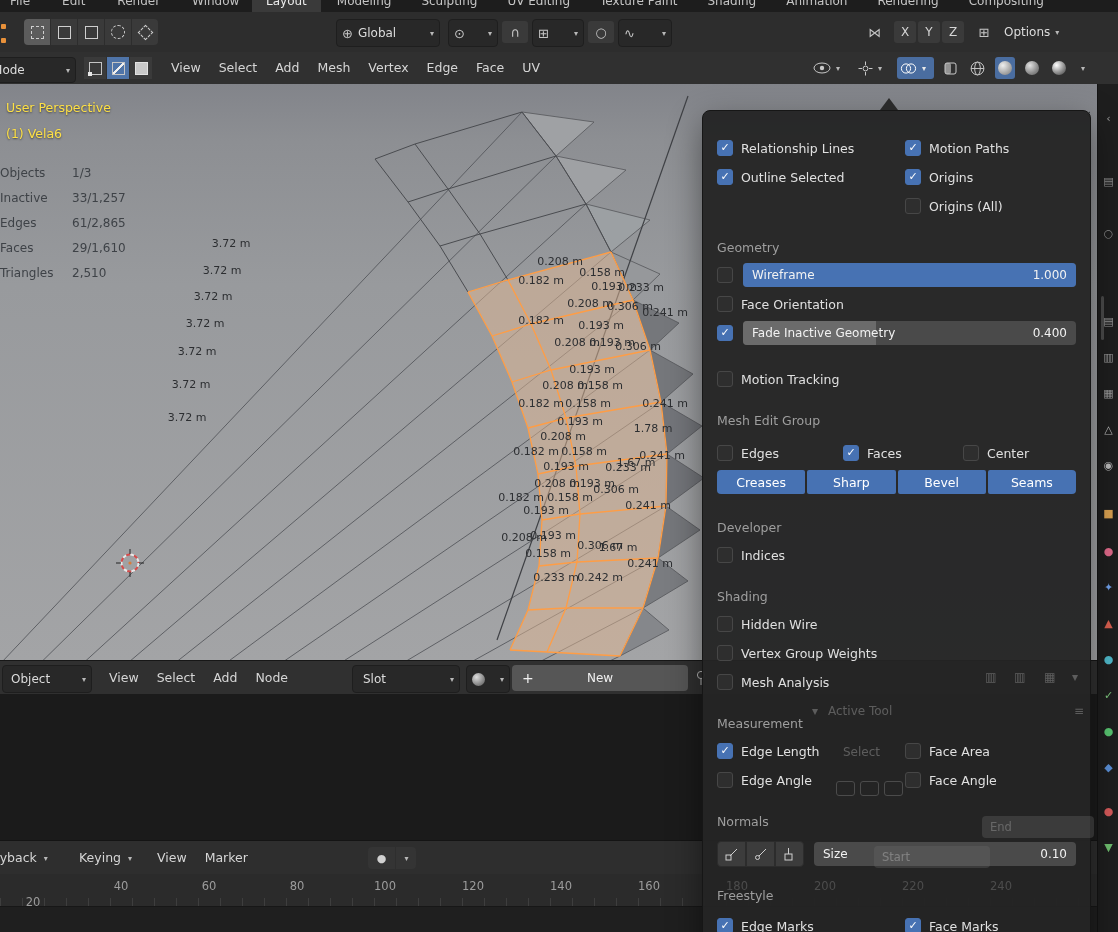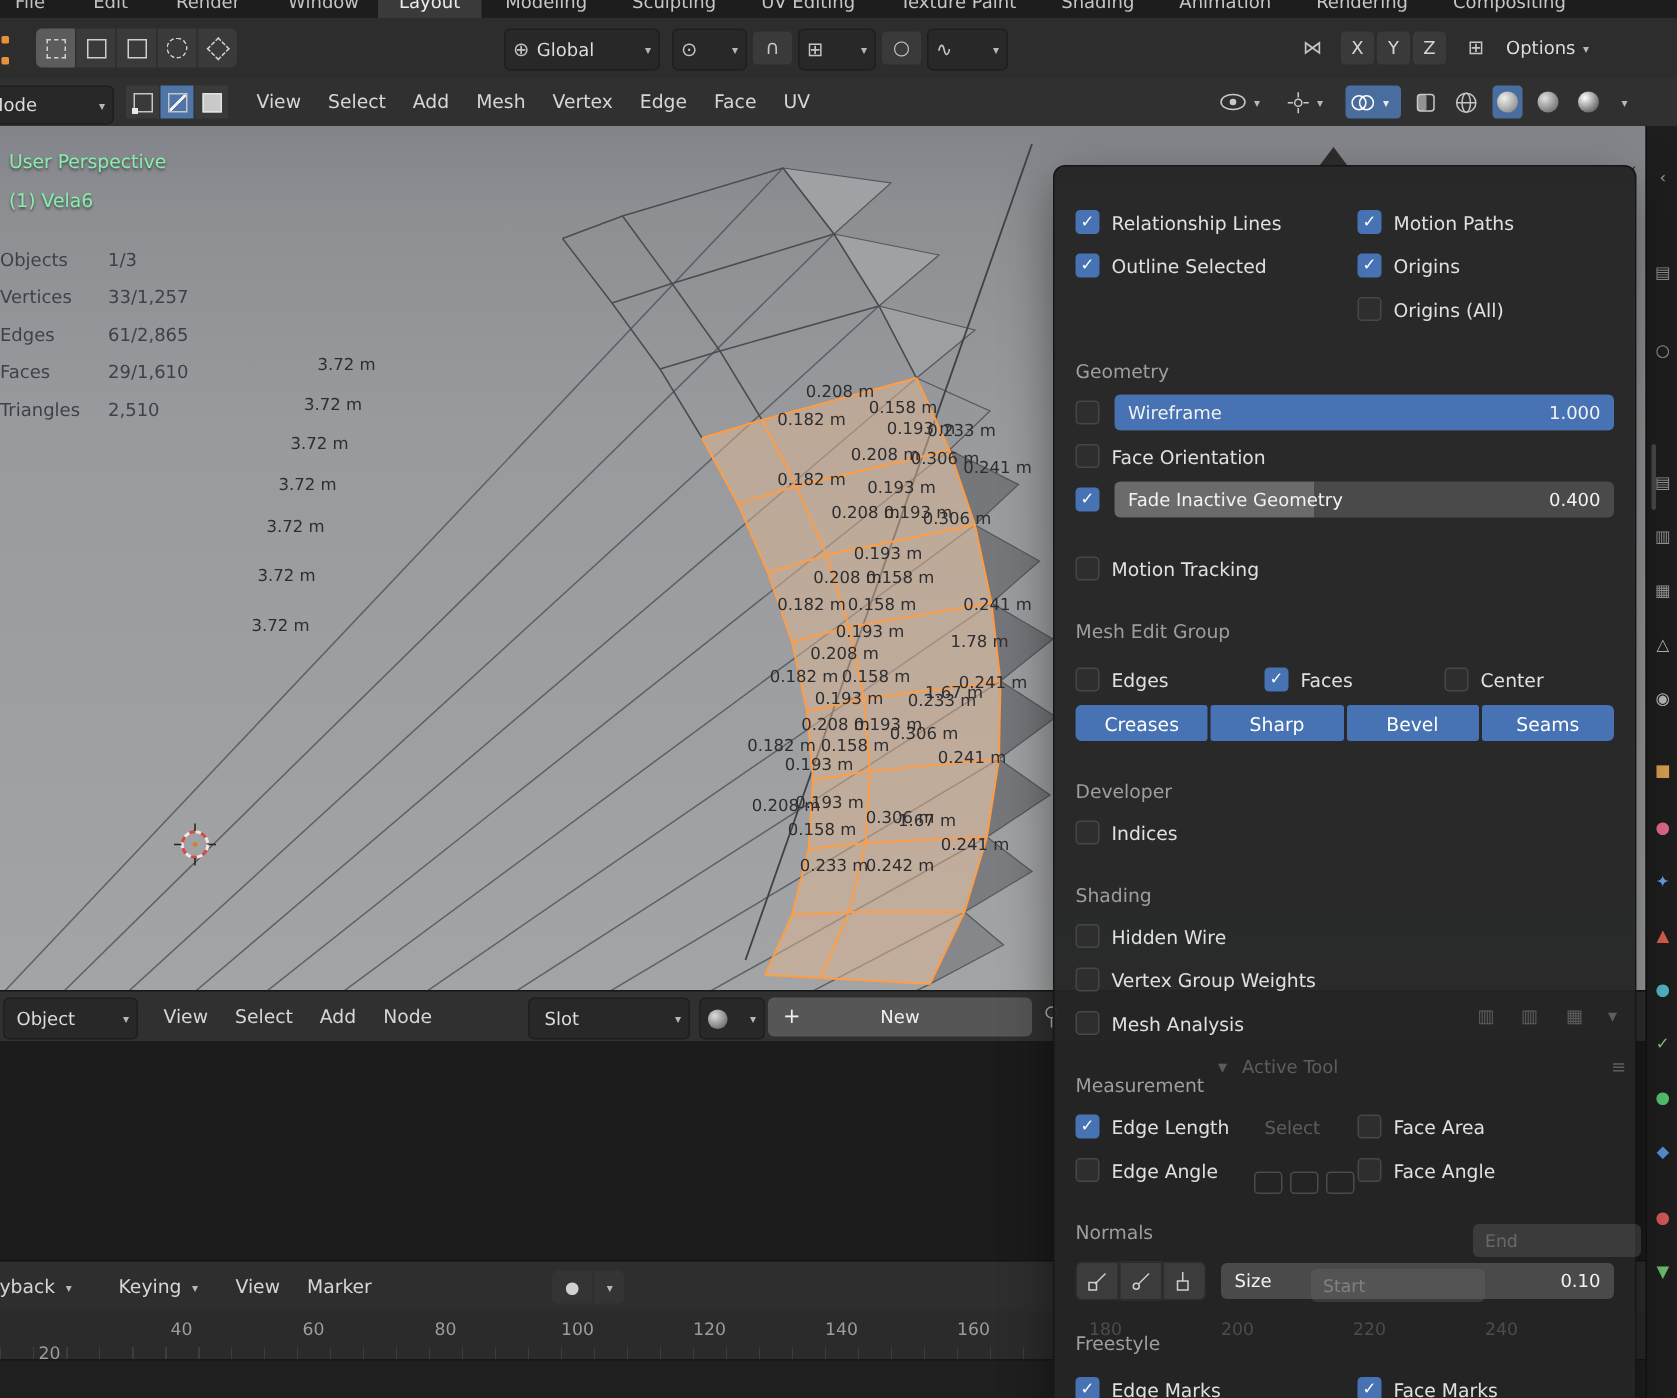--- a/index.html
+++ b/index.html
@@ -38,21 +38,21 @@
   .mv{width:11px;height:11px;border:1px solid #c5c5c5;position:relative}
   .mv.vert::after{content:"";position:absolute;left:-2px;bottom:-2px;width:4px;height:4px;background:#e8e8e8}
   .mv.edge{background:linear-gradient(135deg,transparent 44%,#f0f0f0 44%,#f0f0f0 56%,transparent 56%)}
   .mv.face{background:#c9c9c9;border-color:#e2e2e2}
   .hbtn{height:22px;display:flex;align-items:center;padding:0 3px;border-radius:3px}
   .sphere{width:14px;height:14px;border-radius:50%;display:inline-block}
   
   #viewport{position:absolute;left:0;top:84px;width:1118px;height:576px;overflow:hidden}
   #mesh-canvas{position:absolute;left:0;top:0}
   #hud{position:absolute;left:6px;top:16px}
-  .hudline{font-size:12.5px;color:#86efac;text-shadow:0 1px 2px rgba(0,0,0,.55);height:26px}
+  .hudline{font-size:12.5px;color:#fde047;text-shadow:0 1px 2px rgba(0,0,0,.55);height:26px}
   #stats{position:absolute;left:0px;top:82px}
   .statrow{display:flex;height:25px;color:#3e4247;font-size:12px}
   .statrow .sl{width:72px}
   .elabel{position:absolute;transform:translate(-50%,-50%);font-size:11px;color:#2c2e31;white-space:nowrap}
   
   #popover{position:absolute;left:702px;top:110px;width:387px;height:900px;z-index:30;
            background:rgba(36,36,36,0.96);border:1px solid #161616;border-radius:8px;
            box-shadow:0 12px 34px rgba(0,0,0,.45)}
   #pop-arrow{position:absolute;left:880px;top:98px;z-index:31;width:0;height:0;
              border-left:9px solid transparent;border-right:9px solid transparent;border-bottom:12px solid #2a2a2a}
@@ -356,21 +356,21 @@
   <div id="hud">
     <div class="hudline">User Perspective</div>
     <div class="hudline">(1) Vela6</div>
   </div>
   <div id="stats">
       <div class="statrow">
         <div class="sl">Objects</div>
         <div class="sv">1/3</div>
       </div>
       <div class="statrow">
-        <div class="sl">Vertices</div>
+        <div class="sl">Inactive</div>
         <div class="sv">33/1,257</div>
       </div>
       <div class="statrow">
         <div class="sl">Edges</div>
         <div class="sv">61/2,865</div>
       </div>
       <div class="statrow">
         <div class="sl">Faces</div>
         <div class="sv">29/1,610</div>
       </div>

